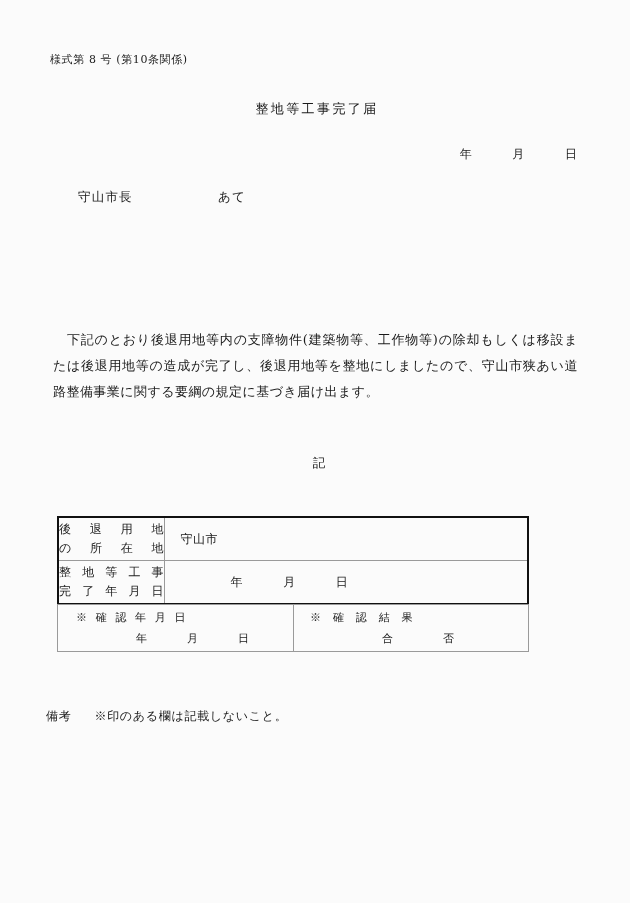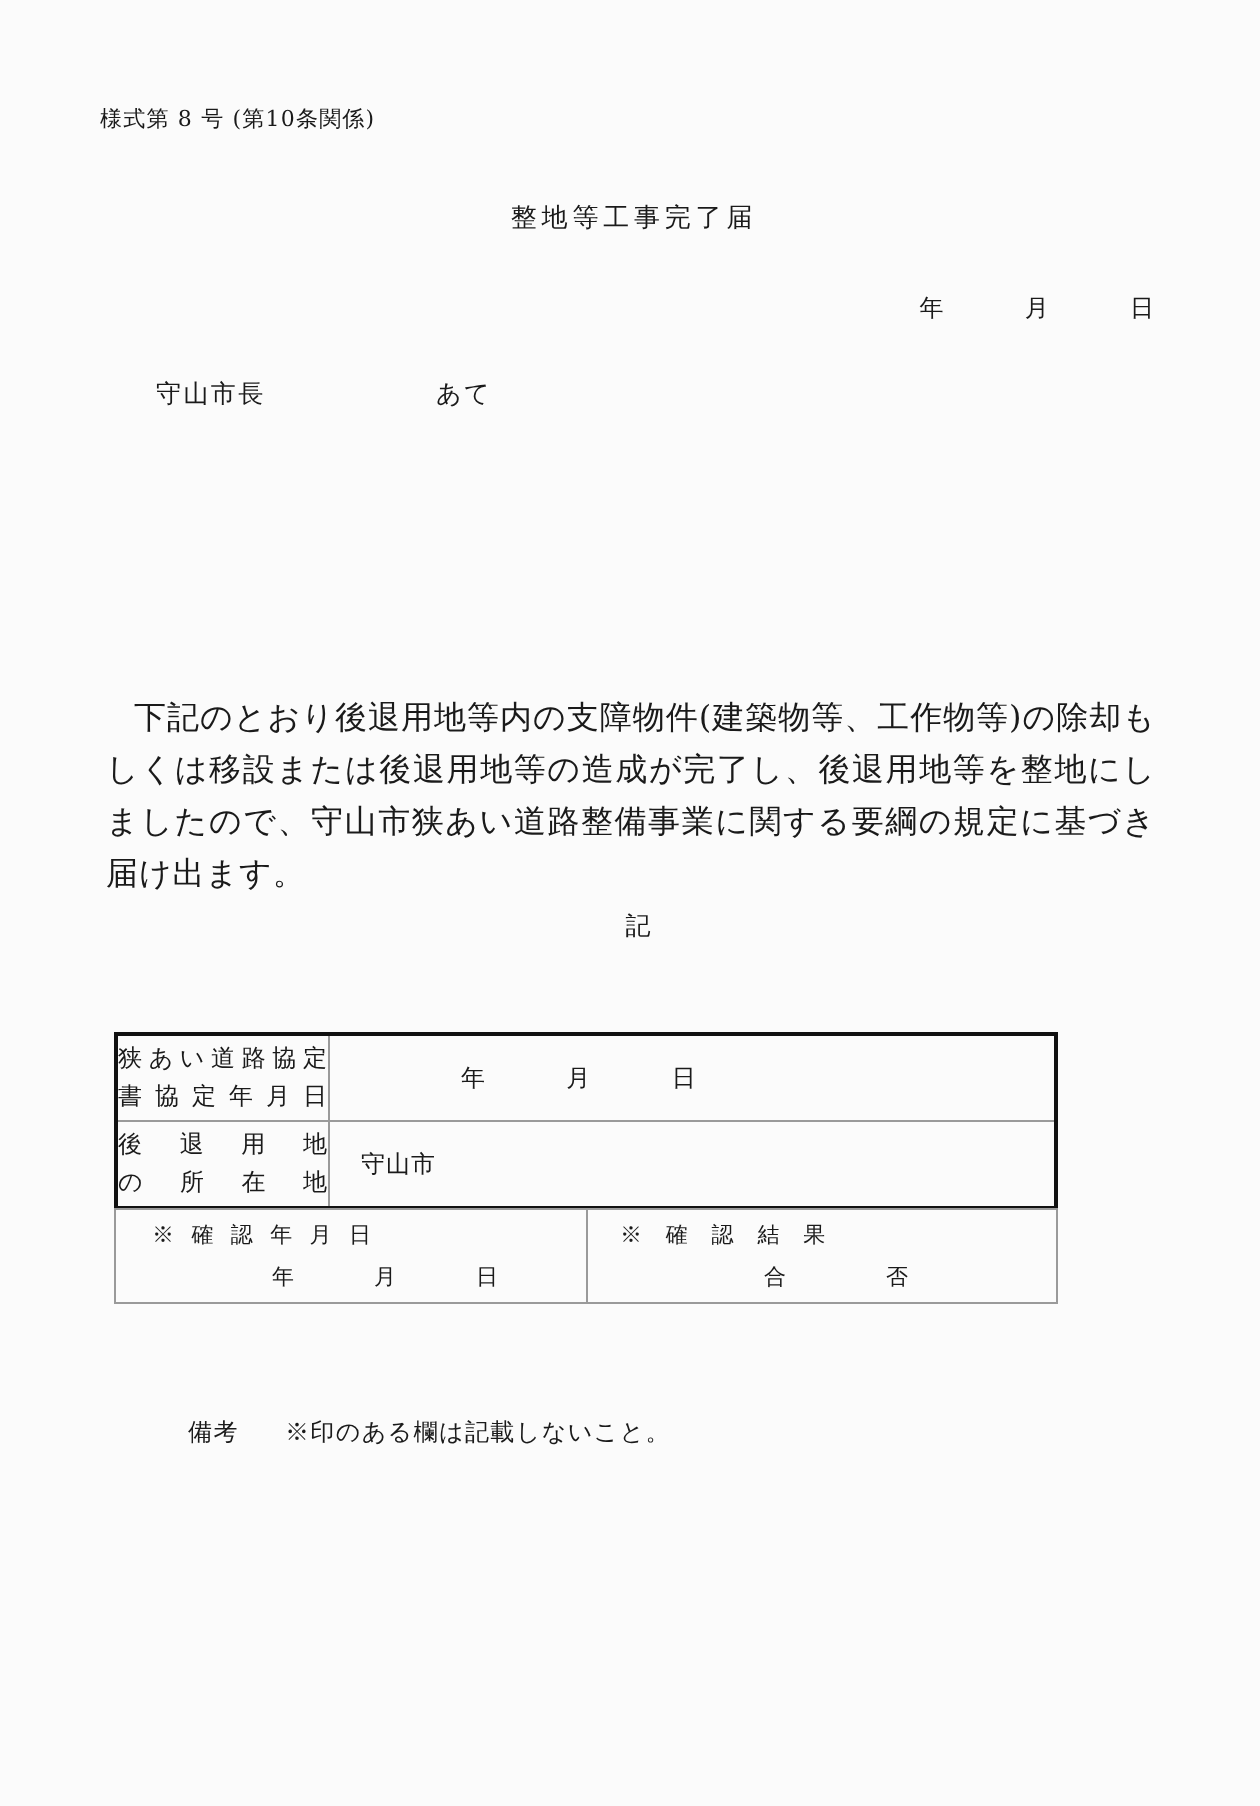--- a/index.html
+++ b/index.html
@@ -89,23 +89,23 @@
     white-space: nowrap;
     letter-spacing: 1.2px;
   }
   .applicant-block .row.indent-1 { padding-left: 0px; }
   .applicant-block .row.indent-2 { padding-left: 27px; }
 
   
   .body-para {
     position: absolute;
     left: 53px;
-    top: 346px;
+    top: 327px;
     width: 525px;
-    font-size: 16px;
+    font-size: 13px;
     line-height: 26px;
     text-indent: 14px;
     text-align: justify;
     text-justify: inter-character;
     letter-spacing: 0.45px;
   }
 
   
   .ki-mark {
     position: absolute;
@@ -215,21 +215,20 @@
   .conf-inner .gap2 { display: inline-block; width: 40px; }
 
   
   .remark {
     position: absolute;
     left: 46px;
     top: 708px;
     font-size: 12px;
     letter-spacing: 0.7px;
     white-space: nowrap;
-    margin-left: 48px;
   }
   .remark .sp { display: inline-block; width: 14px; }
 </style>
 </head>
 <body>
 
 <div class="page">
 
   <div class="form-no">様式第 8 号 (第10条関係)</div>
 
@@ -256,37 +255,37 @@
   <div class="tbl-wrap">
 
     <table class="form-table grp-top">
       <colgroup>
           <col class="col-label">
           <col>
         </colgroup>
       <tbody>
         <tr>
           <td class="cell-label">
-            <span class="ln">狭あい道路協定</span>
-            <span class="ln">書協定年月日</span>
+            <span class="ln">後退用地</span>
+            <span class="ln">の所在地</span>
+          </td>
+          <td class="cell-value city-cell">守山市</td>
+        </tr>
+        <tr>
+          <td class="cell-label">
+            <span class="ln">整地等工事</span>
+            <span class="ln">完了年月日</span>
           </td>
           <td class="cell-value date-cell">
             <span>年</span>
             <span class="gap"></span>
             <span>月</span>
             <span class="gap"></span>
             <span>日</span>
           </td>
-        </tr>
-        <tr>
-          <td class="cell-label">
-            <span class="ln">後退用地</span>
-            <span class="ln">の所在地</span>
-          </td>
-          <td class="cell-value city-cell">守山市</td>
         </tr>
       </tbody>
     </table>
 
     <table class="form-table grp-bottom">
       <colgroup>
           <col class="conf-date">
           <col>
         </colgroup>
       <tbody>

